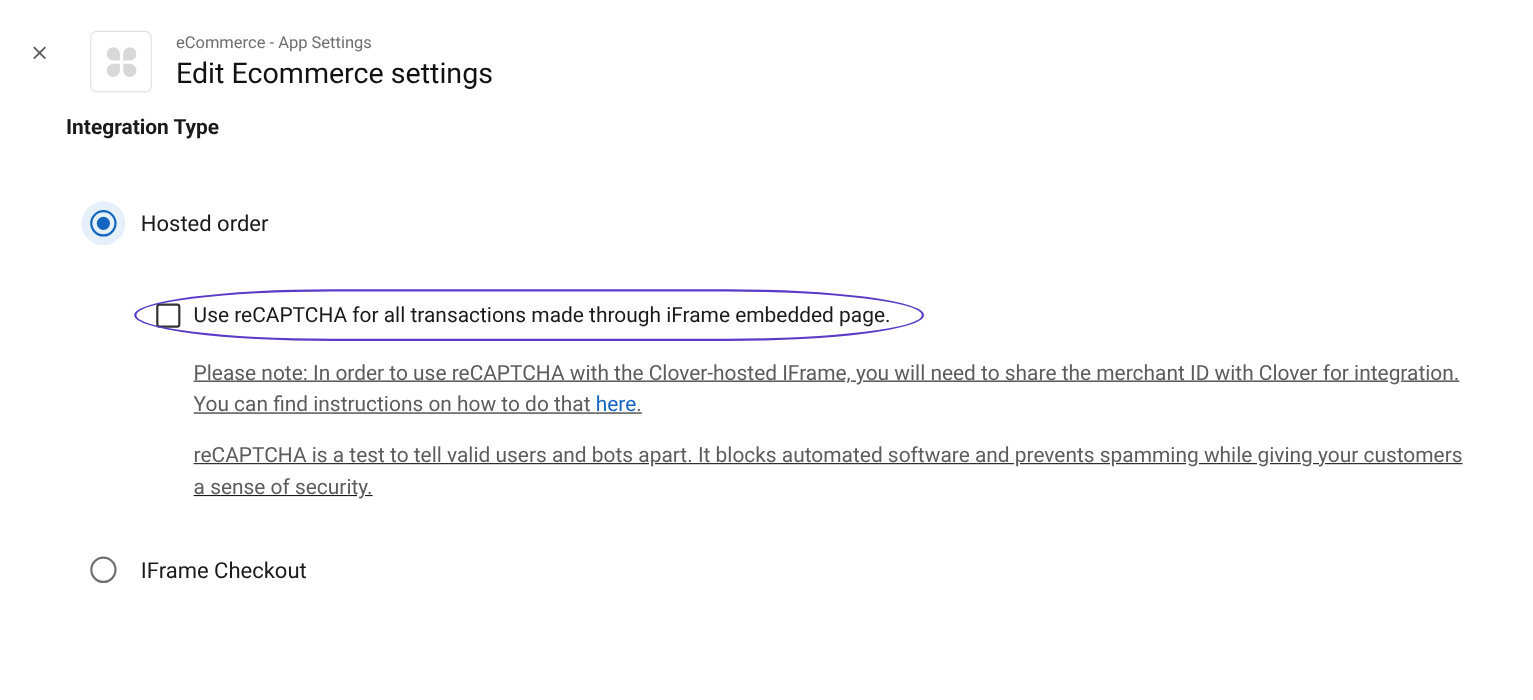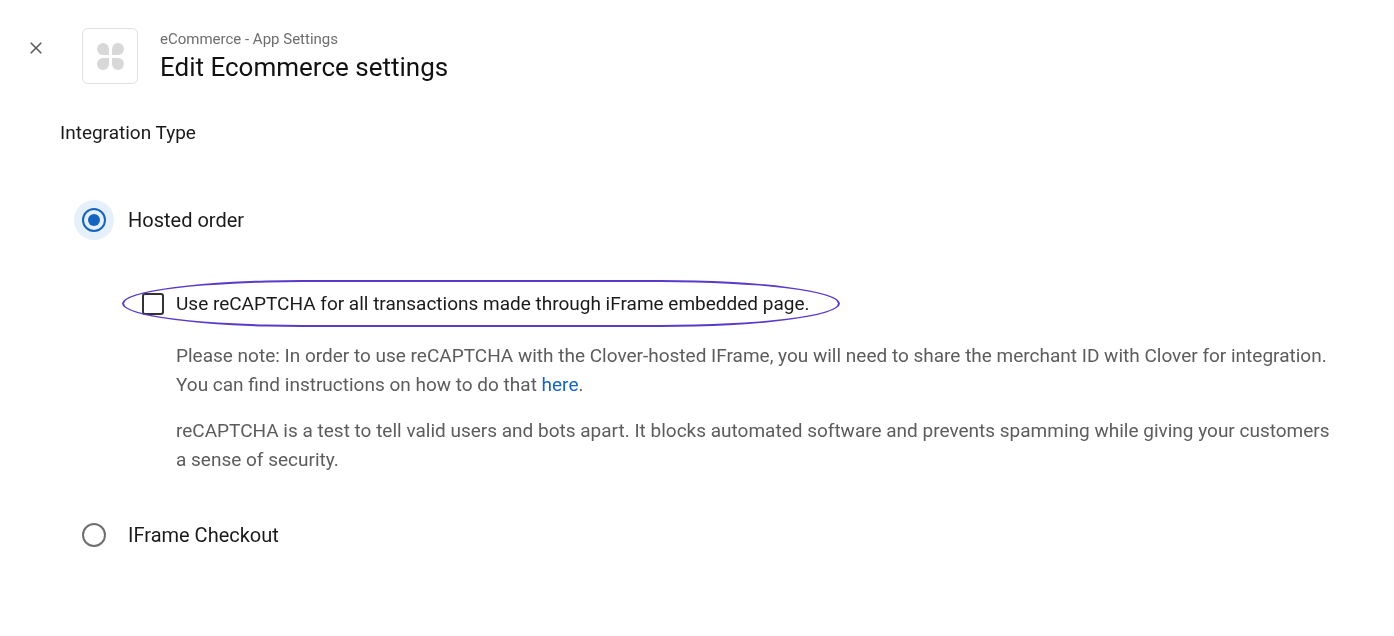--- a/index.html
+++ b/index.html
@@ -32,21 +32,21 @@
       width: 18px;
       height: 18px;
     }
     .main {
       flex: 1;
     }
     .header {
       display: flex;
       gap: 22px;
       align-items: center;
-      margin-bottom: 37px;
+      margin-bottom: 20px;
     }
     .app-icon {
       width: 56px;
       height: 56px;
       border: 1px solid #e0e0e0;
       border-radius: 6px;
       display: flex;
       align-items: center;
       justify-content: center;
       color: #c9c9c9;
@@ -74,21 +74,21 @@
       font-size: 15px;
       color: #6e6e6e;
     }
     .page-title {
       font-size: 26px;
       font-weight: 400;
       color: #111;
     }
     .section-title {
       font-size: 19px;
-      font-weight: 400;
+      font-weight: 700;
       color: #1a1a1a;
       margin-left: -22px;
       margin-bottom: 56px;
     }
     .radio-group {
       display: flex;
       flex-direction: column;
     }
     .radio-option {
       display: flex;
@@ -131,20 +131,21 @@
     .radio-option.selected .radio-dot {
       display: block;
     }
     .radio-label {
       font-size: 20px;
       color: #1a1a1a;
     }
     .indented-block {
       margin-left: 46px;
       margin-bottom: 24px;
+      text-decoration: underline;
     }
     .checkbox-row {
       position: relative;
       display: inline-flex;
       align-items: center;
       gap: 12px;
       padding: 8px 24px 8px 14px;
       margin-bottom: 18px;
     }
     .annotation-ellipse {

